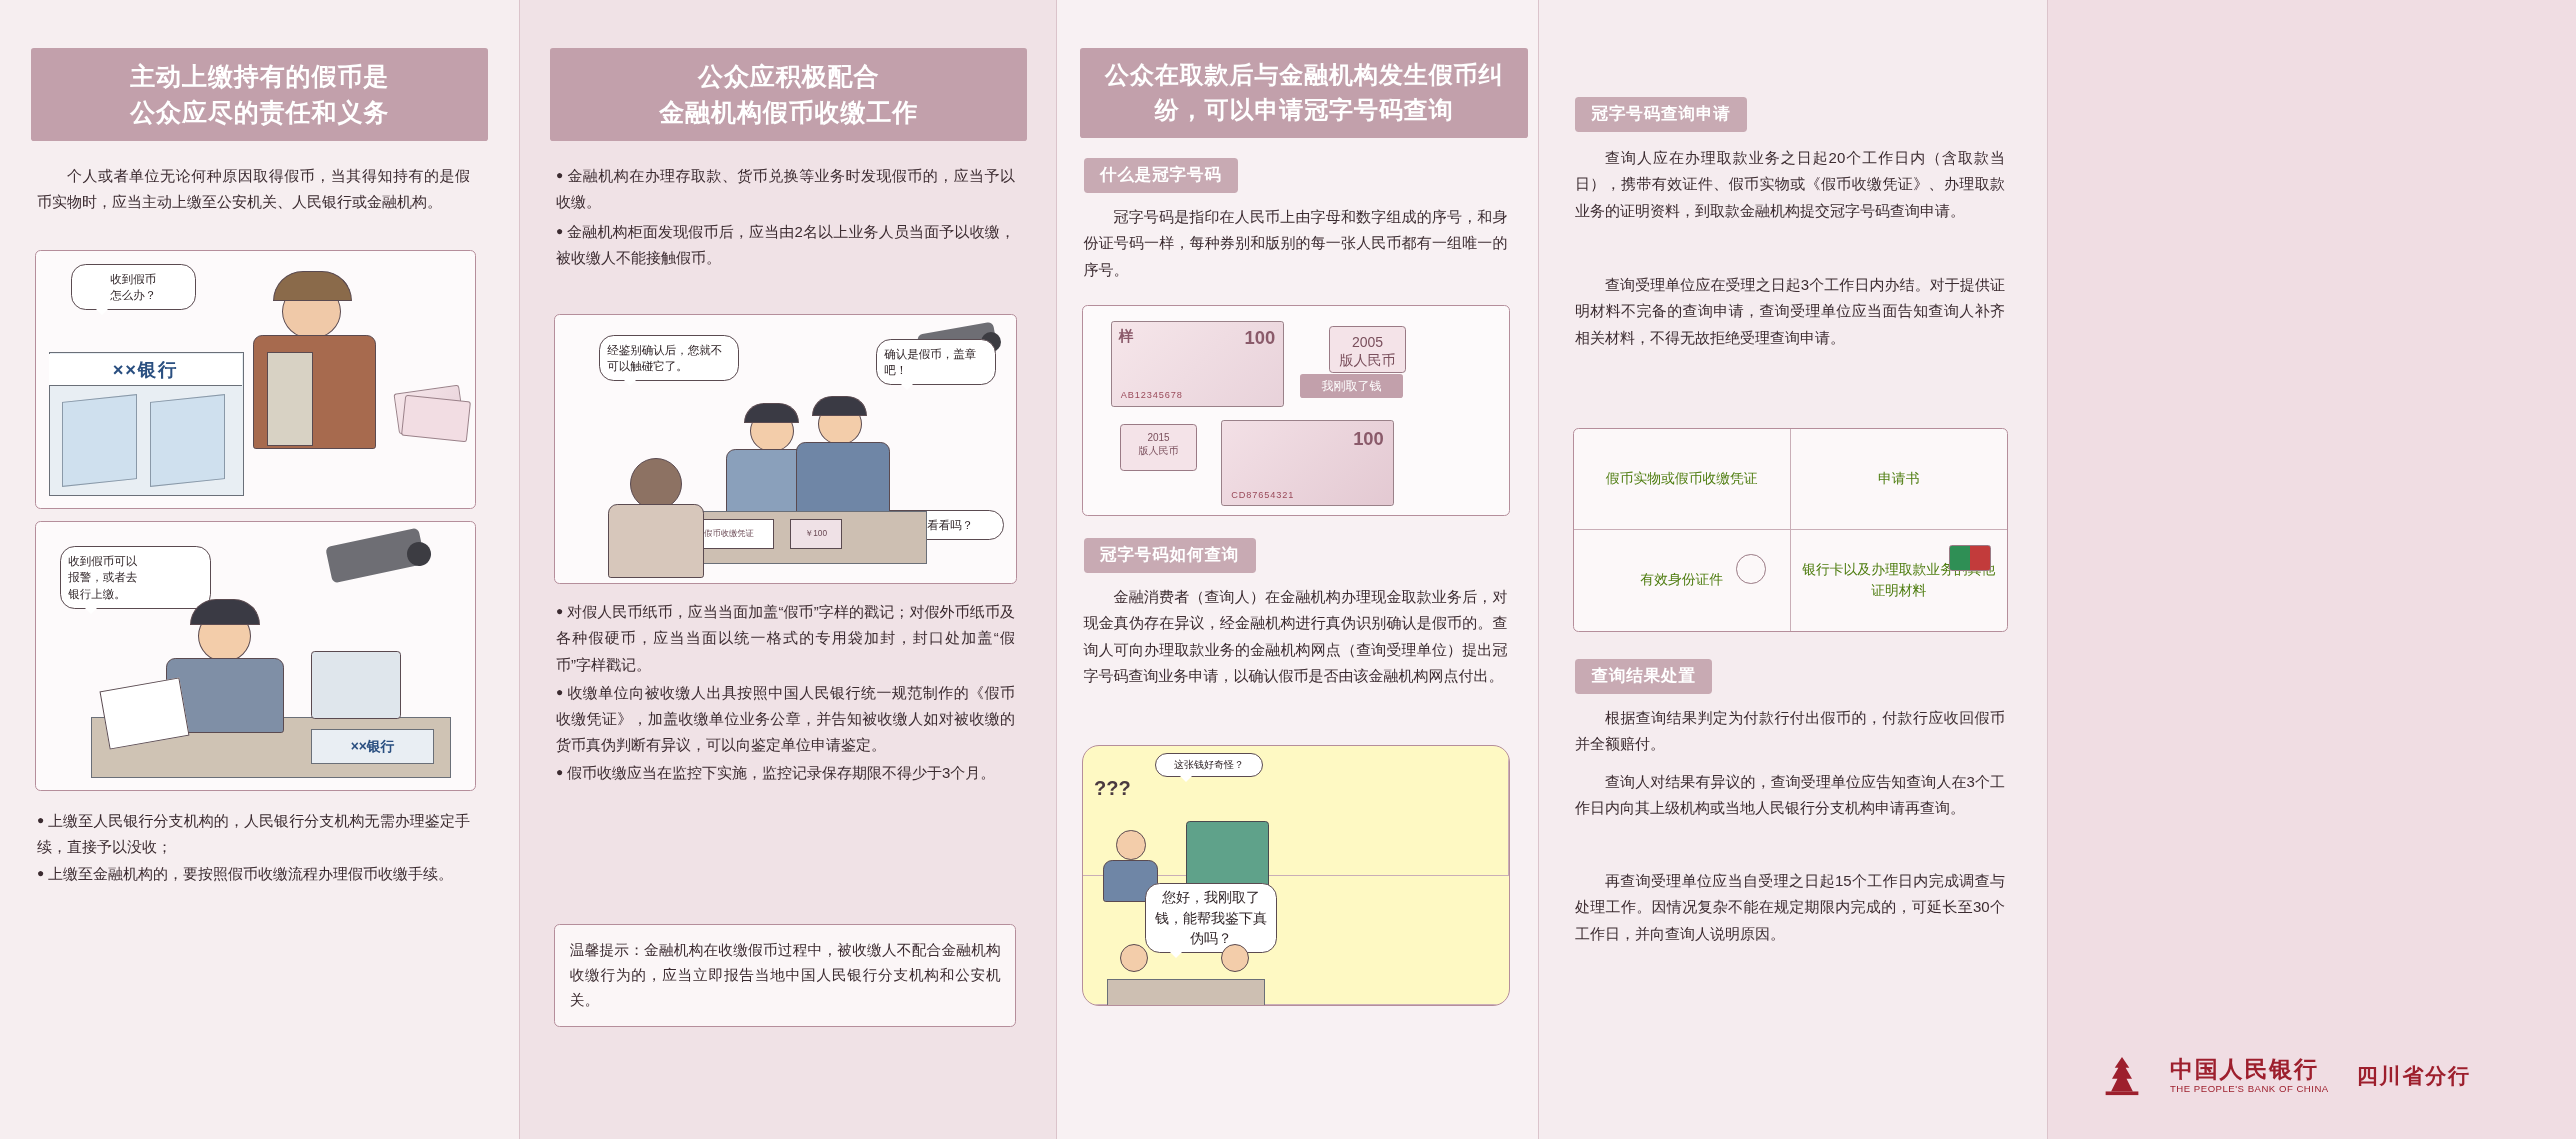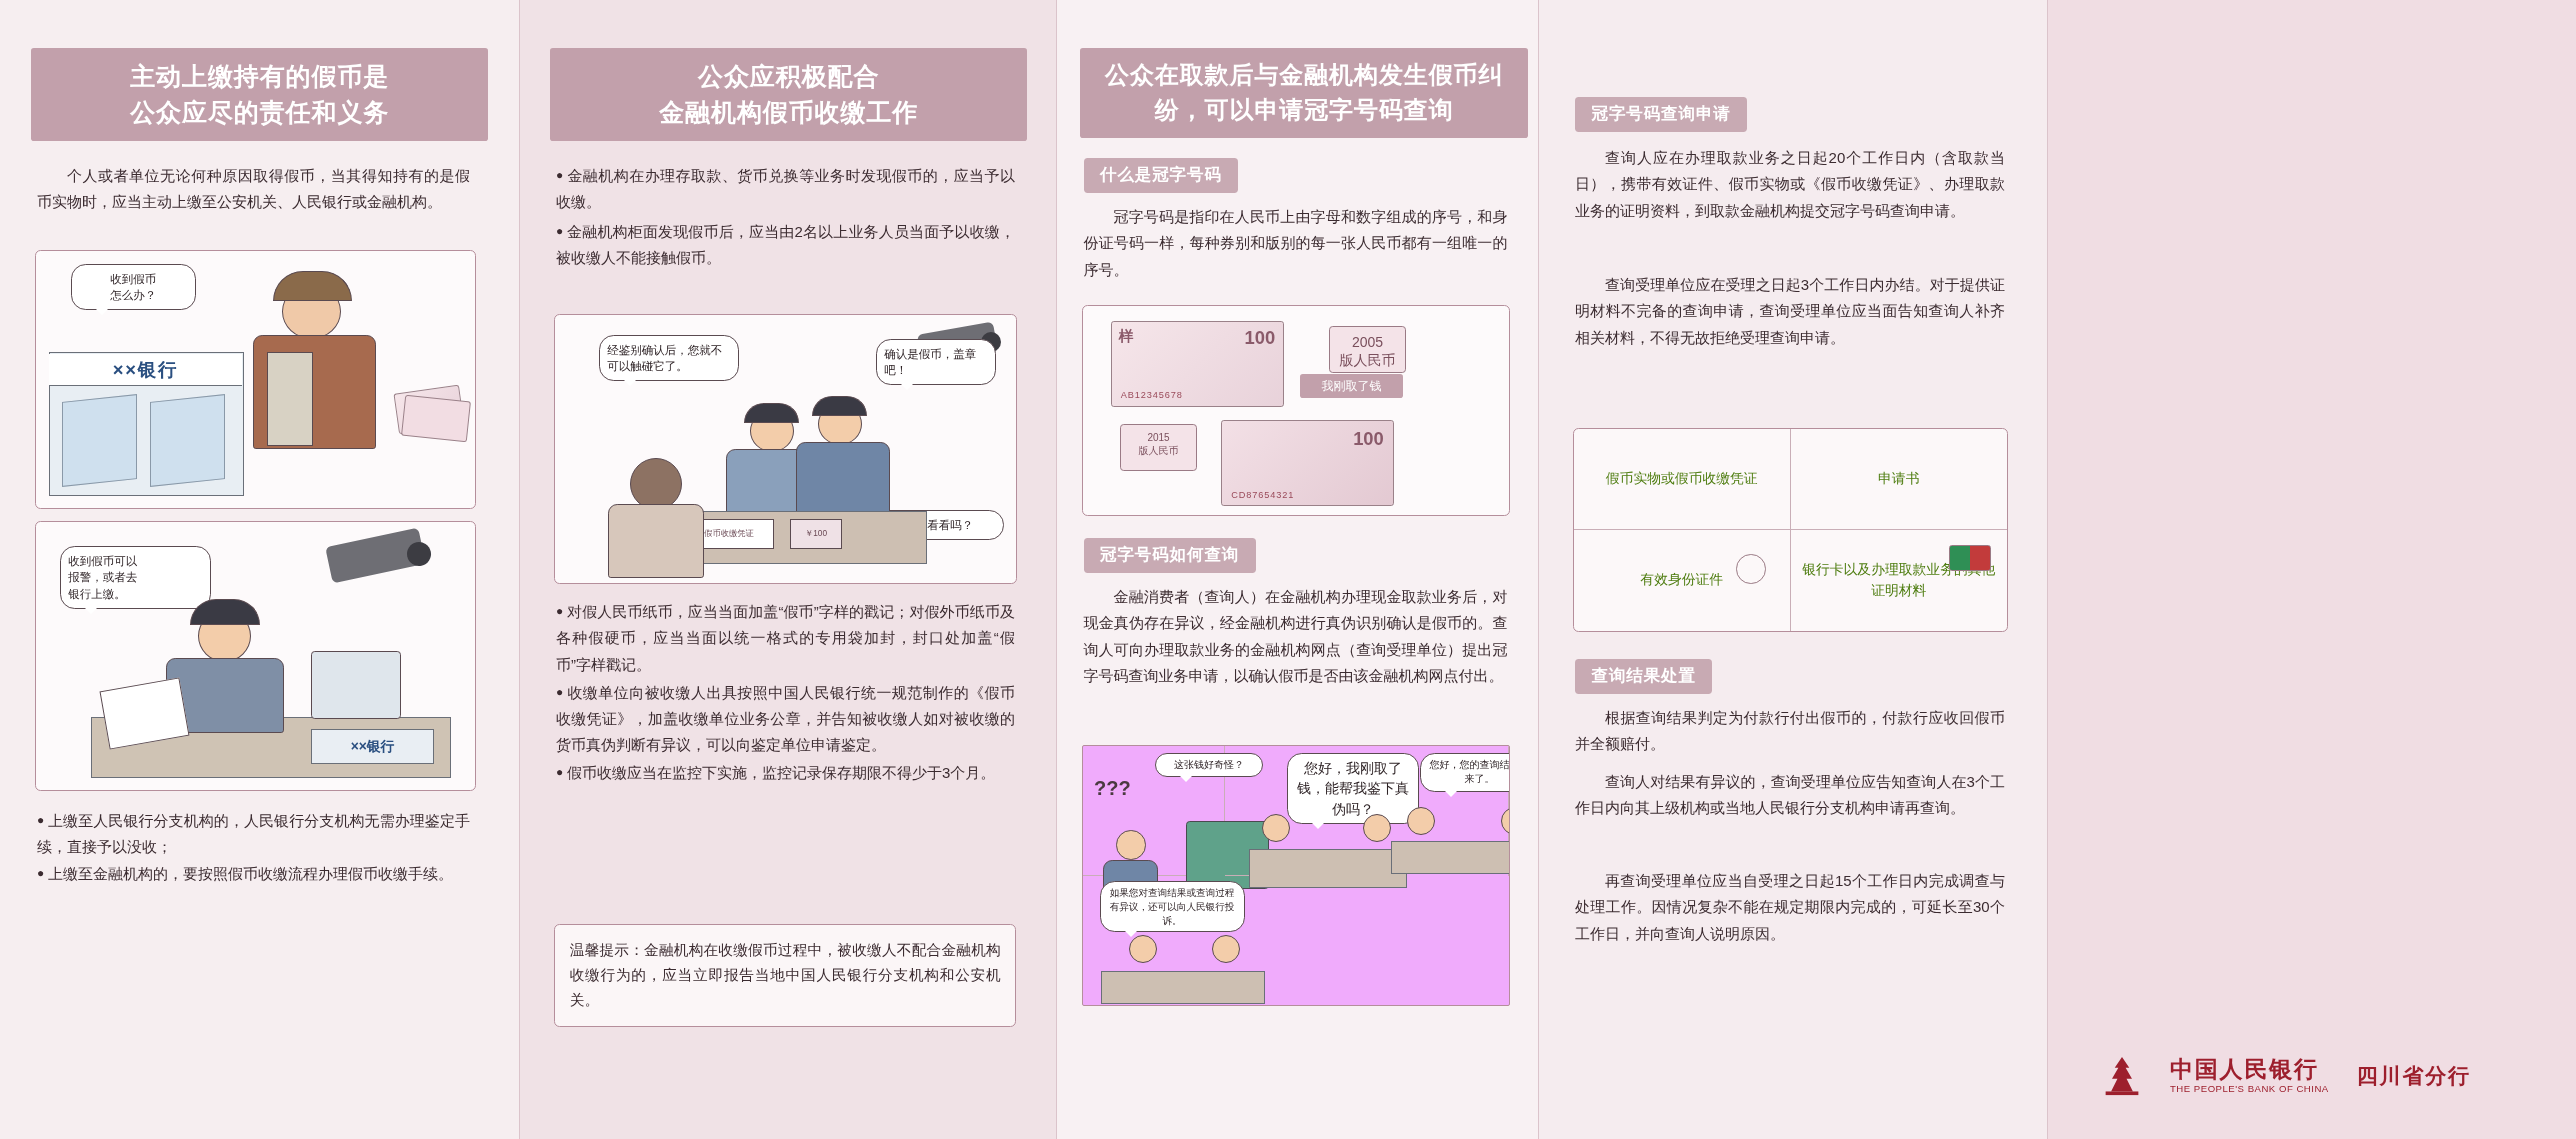--- a/index.html
+++ b/index.html
@@ -119,22 +119,22 @@
     border-right:1.1px solid #c9aeb7;border-bottom:1.1px solid #c9aeb7;
     display:flex;align-items:center;justify-content:center;
     font-size:13.8px;color:#4d7c0f;text-align:center;line-height:1.5;
     position:relative;padding:5.5px;
   }
   .cert-cell:nth-child(2n){border-right:none;}
   .cert-cell:nth-child(n+3){border-bottom:none;}
 
   
   .atm-grid{
-    border:1.8px solid #b58e9b;border-radius:2px;background:#f0abfc;
-    display:grid;grid-template-columns:1fr 1fr 1fr;grid-template-rows:1fr 1fr;
+    border:1.8px solid #b58e9b;border-radius:17px;background:#fef9c3;
+    display:grid;grid-template-columns:1fr;grid-template-rows:1fr 1fr;
     overflow:hidden;
   }
   .atm-cell{position:relative;border-right:1.1px solid #c9aeb7;border-bottom:1.1px solid #c9aeb7;}
   .atm-cell:nth-child(2n){border-right:none;}
   .atm-cell:nth-child(n+3){border-bottom:none;}
 </style>
 </head>
 <body>
 
 <div class="page">

